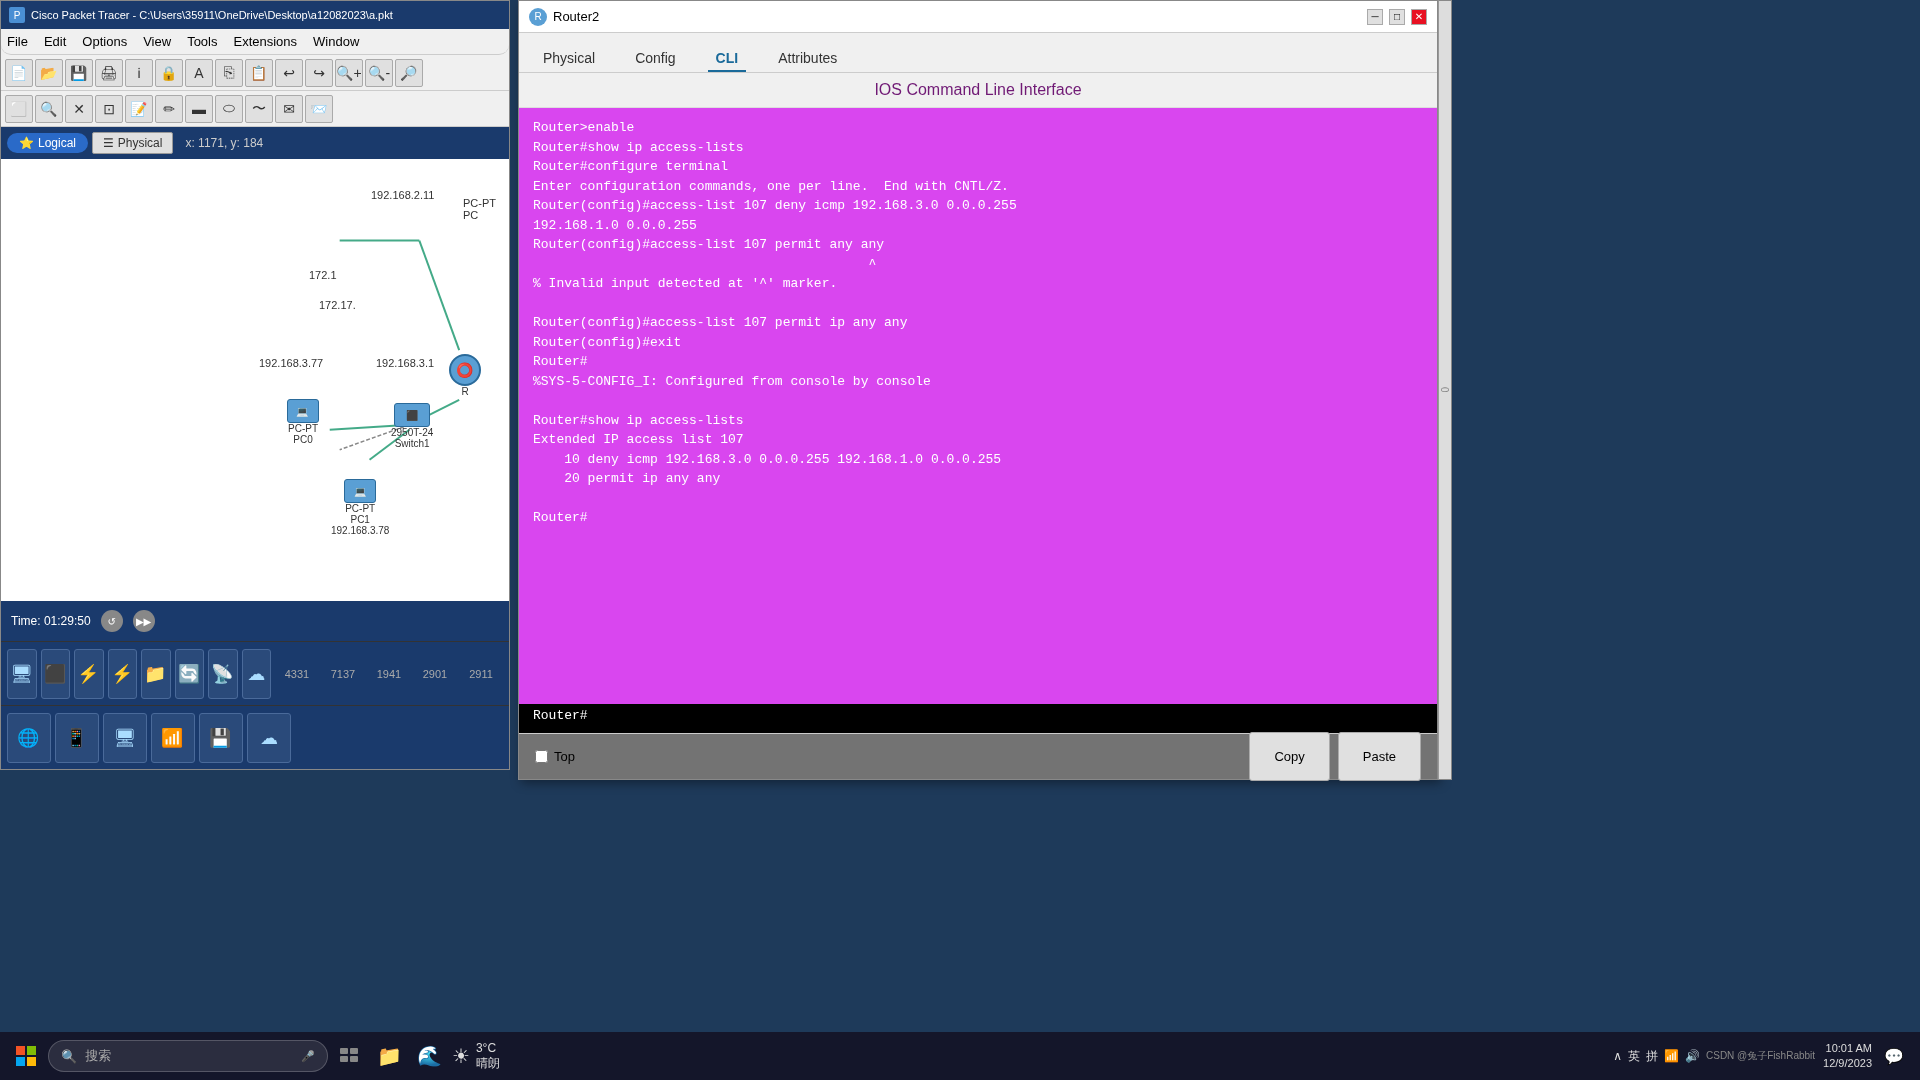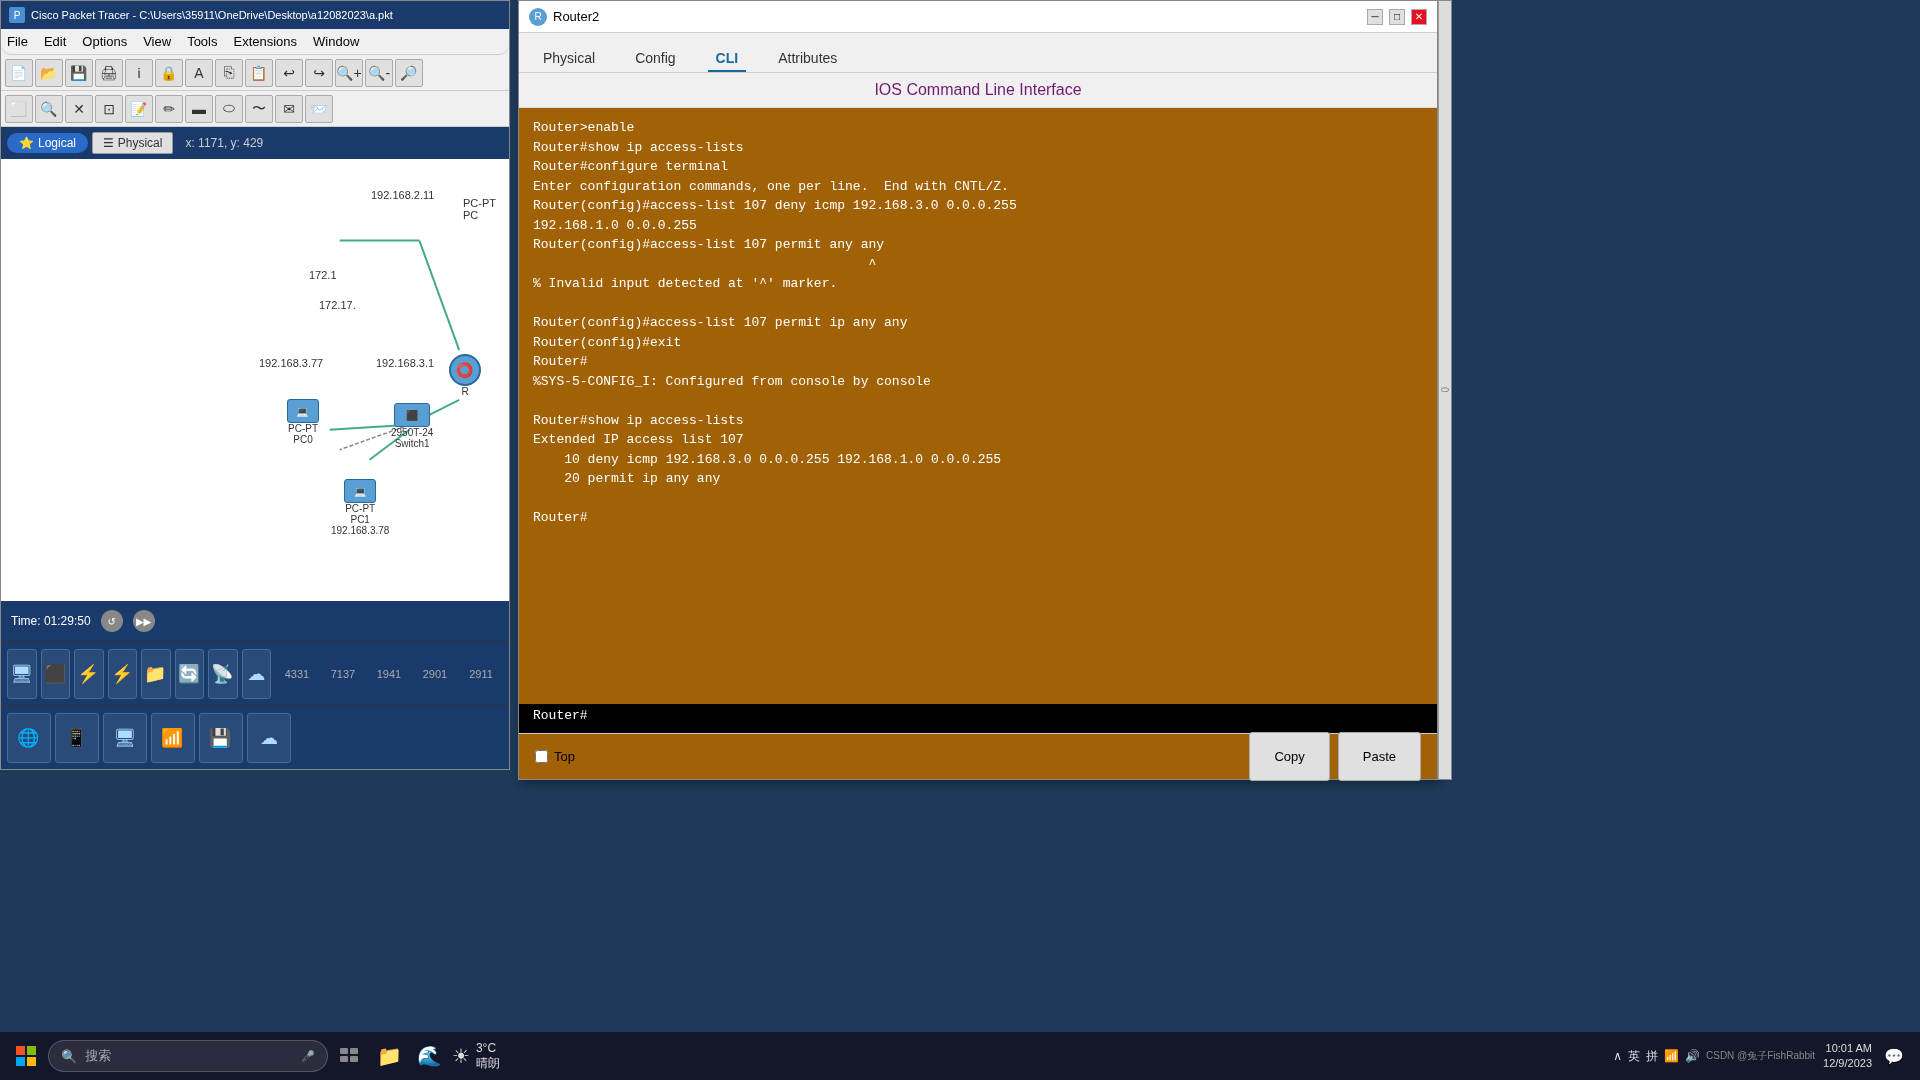--- a/index.html
+++ b/index.html
@@ -336,21 +336,21 @@
       text-align: center;
       font-size: 16px;
       color: #701a75;
       padding: 8px;
       background: #f0f0f0;
       border-bottom: 1px solid #ddd;
     }
 
     #cli-area {
       flex: 1;
-      background: #a16207;
+      background: #d946ef;
       padding: 10px 14px;
       font-family: 'Courier New', monospace;
       font-size: 13px;
       color: #fff;
       overflow-y: auto;
       white-space: pre-wrap;
       line-height: 1.5;
     }
 
     #cli-input-row {
@@ -368,21 +368,21 @@
       border: none;
       outline: none;
       color: #fff;
       font-family: 'Courier New', monospace;
       font-size: 13px;
       flex: 1;
       caret-color: white;
     }
 
     #bottom-bar {
-      background: #a16207;
+      background: #737373;
       border-top: 1px solid #ccc;
       height: 46px;
       display: flex;
       align-items: center;
       justify-content: space-between;
       padding: 0 16px;
     }
 
     .top-checkbox-row {
       display: flex; align-items: center; gap: 6px;
@@ -548,21 +548,21 @@
   </div>
   <div id="mode-bar">
     <button class="mode-btn-logical">
       <span>⭐</span>
       <span>Logical</span>
     </button>
     <button class="mode-btn-physical">
       <span>☰</span>
       <span>Physical</span>
     </button>
-    <span class="mode-coords">x: 1171, y: 429</span>
+    <span class="mode-coords">x: 1171, y: 184</span>
   </div>
   <div id="network-canvas">
     <svg class="topology" viewBox="0 0 510 420">
 
       <line x1="340" y1="70" x2="420" y2="70" stroke="#4a8" stroke-width="2"></line>
       <line x1="330" y1="260" x2="410" y2="255" stroke="#4a8" stroke-width="2"></line>
       <line x1="410" y1="255" x2="460" y2="230" stroke="#4a8" stroke-width="2"></line>
       <line x1="370" y1="290" x2="410" y2="260" stroke="#4a8" stroke-width="2"></line>
       <line x1="410" y1="255" x2="340" y2="280" stroke="#888" stroke-width="1.5" stroke-dasharray="4,2"></line>
       <line x1="420" y1="70" x2="460" y2="180" stroke="#4a8" stroke-width="2"></line>

